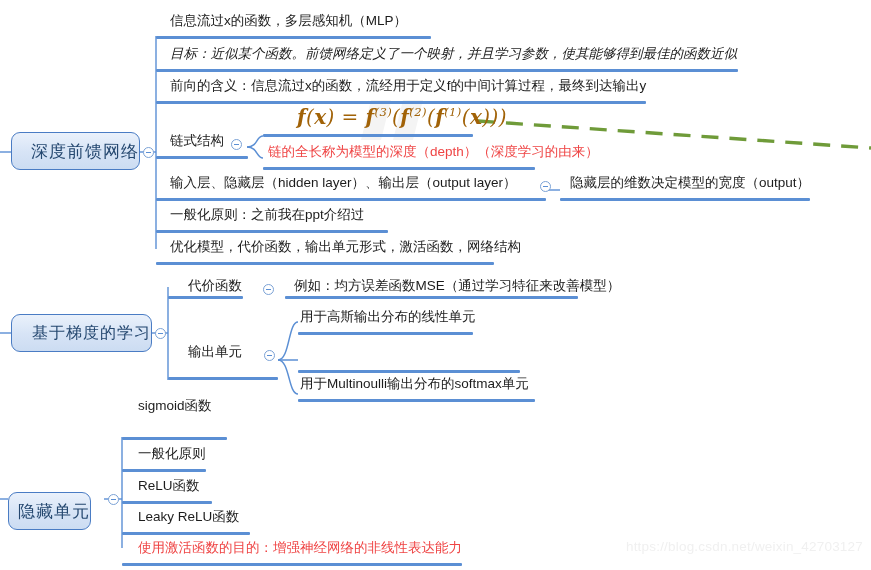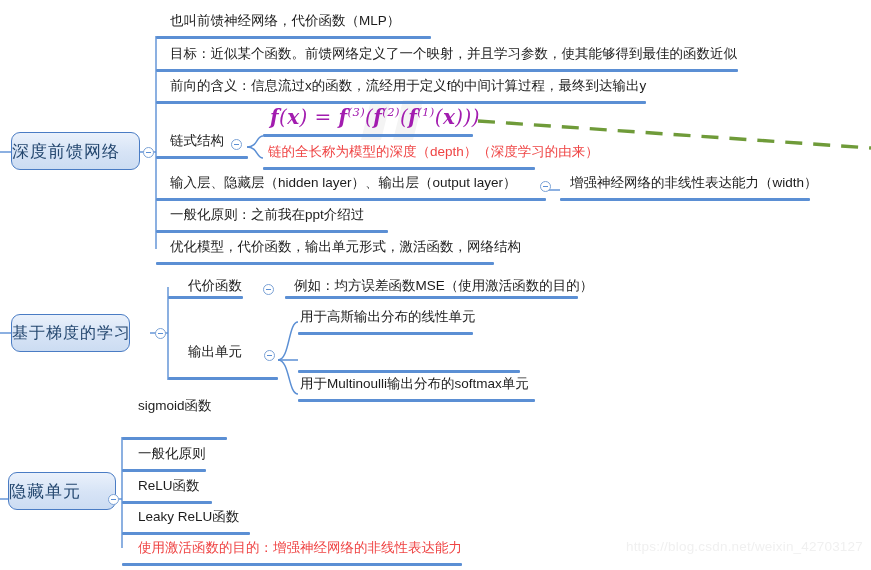--- a/index.html
+++ b/index.html
@@ -34,21 +34,21 @@
     position: absolute;
     box-sizing: border-box;
     border: 1.6px solid #4a7cc4;
     border-radius: 9px;
     background: linear-gradient(180deg, #eaf1fb 0%, #d7e4f6 52%, #ccdcf2 100%);
     color: #24476f;
     font-size: 17px;
     line-height: 1;
     display: flex;
     align-items: center;
-    justify-content: flex-start;
+    justify-content: flex-end;
     letter-spacing: 1px;
     white-space: nowrap;
   }
 
   
   .topic {
     position: absolute;
     white-space: nowrap;
     font-size: 13.5px;
     line-height: 1;
@@ -83,23 +83,24 @@
     height: 1.2px;
     background: #5b8fd4;
   }
 
   
   .formula {
     position: absolute;
     font-family: "DejaVu Serif", "Liberation Serif", serif;
     font-style: italic;
     font-size: 20px;
-    color: #a21caf;
+    color: #a16207;
     white-space: nowrap;
     letter-spacing: 0.4px;
+    margin-left: 27px;
   }
   .formula sup {
     font-size: 0.58em;
     font-style: italic;
     vertical-align: super;
   }
   .formula .bld { font-weight: bold; }
 
   
   .watermark {
@@ -158,77 +159,77 @@
     </g>
 
     <path d="M478,121 L871,148" fill="none" stroke="#6f9b39" stroke-width="3.4" stroke-dasharray="17 11" stroke-linecap="butt"></path>
   </svg>
 
   <div class="rootnode" style="left:11px; top:132px; width:129px; height:38px;">
     <span>深度前馈网络</span>
   </div>
   <div class="collapse" style="left:143px; top:147px;"></div>
 
-  <div class="topic" style="left:170px; top:14px;">也叫前馈神经网络，代价函数（MLP）</div>
+  <div class="topic" style="left:170px; top:14px;">信息流过x的函数，多层感知机（MLP）</div>
   <div class="ul" style="left:156px; top:36px; width:275px;"></div>
 
-  <div class="topic" style="left:170px; top:47px;">目标：近似某个函数。前馈网络定义了一个映射，并且学习参数，使其能够得到最佳的函数近似</div>
+  <div class="topic" style="left:170px; top:47px;font-style:italic;">目标：近似某个函数。前馈网络定义了一个映射，并且学习参数，使其能够得到最佳的函数近似</div>
   <div class="ul" style="left:156px; top:69px; width:582px;"></div>
 
   <div class="topic" style="left:170px; top:79px;">前向的含义：信息流过x的函数，流经用于定义f的中间计算过程，最终到达输出y</div>
   <div class="ul" style="left:156px; top:101px; width:490px;"></div>
 
   <div class="topic" style="left:170px; top:134px;">链式结构</div>
   <div class="ul" style="left:156px; top:156px; width:92px;"></div>
   <div class="collapse" style="left:231px; top:139px;"></div>
 
   <div class="formula" style="left:270px; top:105px;">
     <span class="bld">f</span>(<span class="bld">x</span>) = <span class="bld">f</span><sup>(3)</sup>(<span class="bld">f</span><sup>(2)</sup>(<span class="bld">f</span><sup>(1)</sup>(<span class="bld">x</span>)))
   </div>
   <div class="ul" style="left:263px; top:134px; width:210px;"></div>
 
   <div class="topic red" style="left:268px; top:145px;">链的全长称为模型的深度（depth）（深度学习的由来）</div>
   <div class="ul" style="left:263px; top:167px; width:272px;"></div>
 
   <div class="topic" style="left:170px; top:176px;">输入层、隐藏层（hidden layer）、输出层（output layer）</div>
   <div class="ul" style="left:156px; top:198px; width:390px;"></div>
   <div class="collapse" style="left:540px; top:181px;"></div>
-  <div class="topic" style="left:570px; top:176px;">增强神经网络的非线性表达能力（width）</div>
+  <div class="topic" style="left:570px; top:176px;">隐藏层的维数决定模型的宽度（output）</div>
   <div class="ul" style="left:560px; top:198px; width:250px;"></div>
 
   <div class="topic" style="left:170px; top:208px;">一般化原则：之前我在ppt介绍过</div>
   <div class="ul" style="left:156px; top:230px; width:232px;"></div>
 
   <div class="topic" style="left:170px; top:240px;">优化模型，代价函数，输出单元形式，激活函数，网络结构</div>
   <div class="ul" style="left:156px; top:262px; width:338px;"></div>
 
-  <div class="rootnode" style="left:11px; top:314px; width:119px; height:38px; font-size:16px;">
+  <div class="rootnode" style="left:11px; top:314px; width:141px; height:38px; font-size:16px;">
     <span>基于梯度的学习</span>
   </div>
   <div class="collapse" style="left:155px; top:328px;"></div>
 
   <div class="topic" style="left:188px; top:279px;">代价函数</div>
   <div class="ul" style="left:168px; top:296px; width:75px;"></div>
   <div class="collapse" style="left:263px; top:284px;"></div>
-  <div class="topic" style="left:294px; top:279px;">例如：均方误差函数MSE（使用激活函数的目的）</div>
+  <div class="topic" style="left:294px; top:279px;">例如：均方误差函数MSE（通过学习特征来改善模型）</div>
   <div class="ul" style="left:285px; top:296px; width:293px;"></div>
 
   <div class="topic" style="left:188px; top:345px;">输出单元</div>
   <div class="ul" style="left:168px; top:377px; width:110px;"></div>
   <div class="collapse" style="left:264px; top:350px;"></div>
 
   <div class="topic" style="left:300px; top:310px;">用于高斯输出分布的线性单元</div>
   <div class="ul" style="left:298px; top:332px; width:175px;"></div>
 
   <div class="ul" style="left:298px; top:370px; width:222px;"></div>
 
   <div class="topic" style="left:300px; top:377px;">用于Multinoulli输出分布的softmax单元</div>
   <div class="ul" style="left:298px; top:399px; width:237px;"></div>
 
-  <div class="rootnode" style="left:8px; top:472px; width:108px; height:38px;">
+  <div class="rootnode" style="left:8px; top:492px; width:83px; height:38px;">
     <span>隐藏单元</span>
   </div>
   <div class="collapse" style="left:108px; top:494px;"></div>
 
   <div class="topic" style="left:138px; top:399px;">sigmoid函数</div>
   <div class="ul" style="left:122px; top:437px; width:105px;"></div>
 
   <div class="topic" style="left:138px; top:447px;">一般化原则</div>
   <div class="ul" style="left:122px; top:469px; width:84px;"></div>
 

